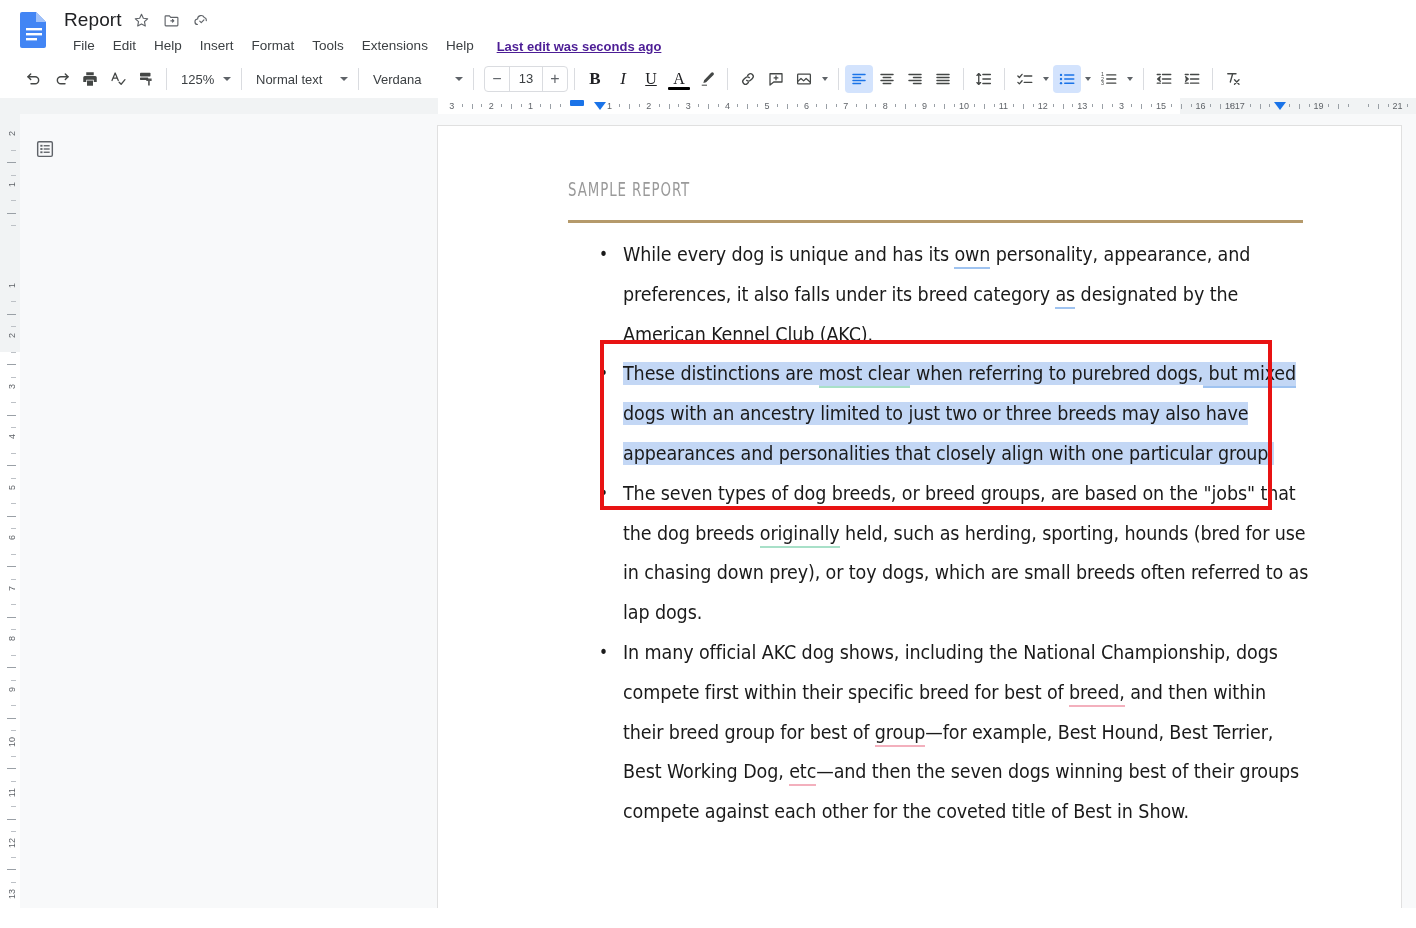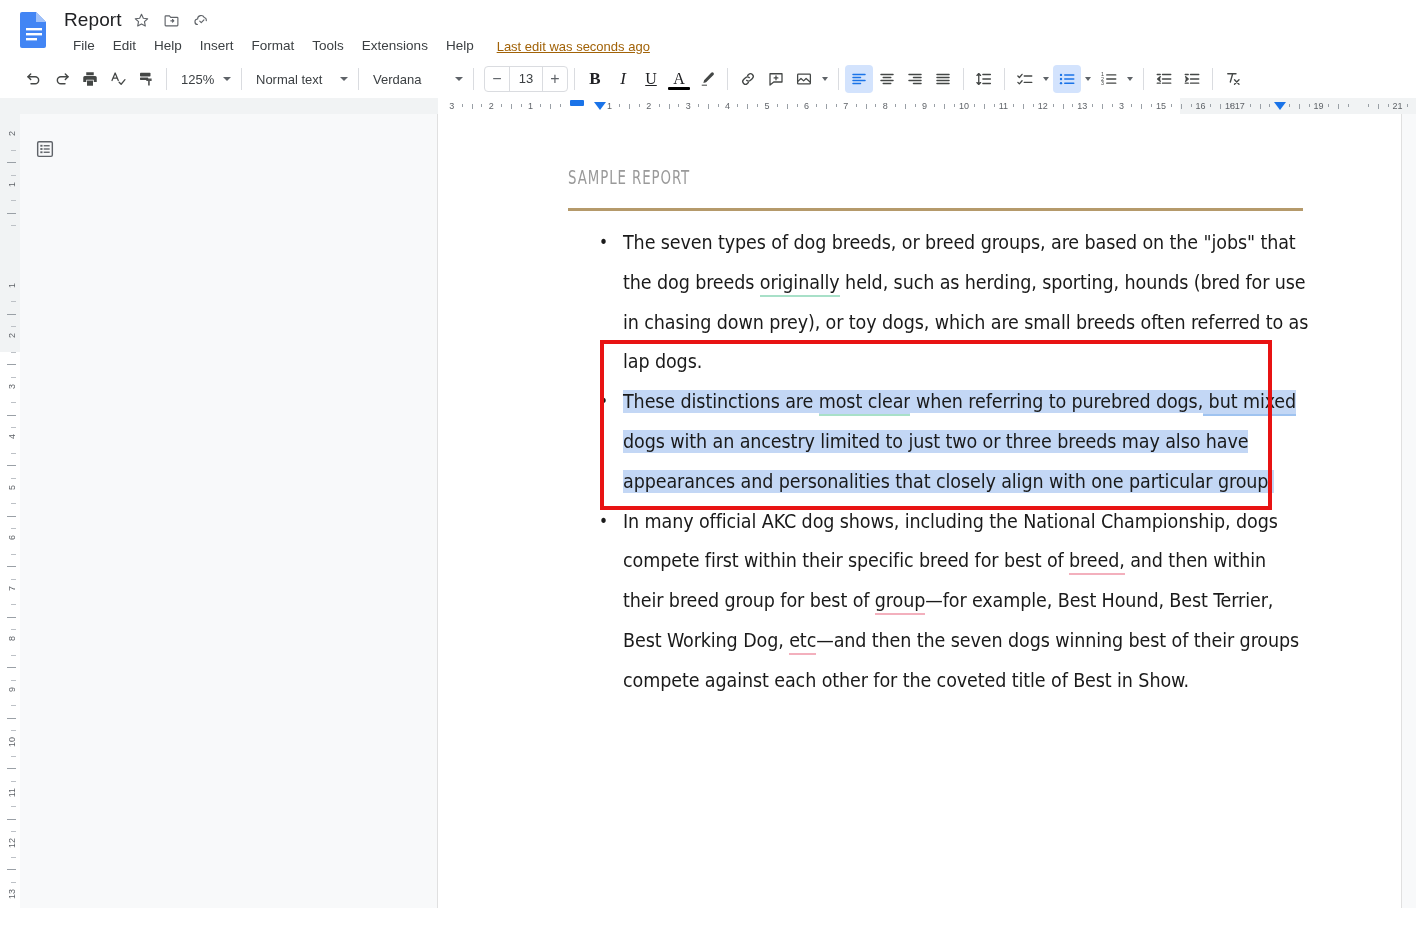--- a/index.html
+++ b/index.html
@@ -38,22 +38,22 @@
   .menubar {
     position: absolute; left: 64px; top: 35px; height: 22px;
     display: flex; align-items: center; gap: 0px;
   }
   .menu-item {
     font-size: 13.5px; color: #3c4043; padding: 2px 9px;
     border-radius: 4px; cursor: pointer; white-space: nowrap;
     line-height: 18px;
   }
   .last-edit {
-    font-size: 13px; color: #a16207; margin-left: 14px;
-    text-decoration: underline; cursor: pointer; white-space: nowrap;
+    font-size: 13px; color: #4c1d95; margin-left: 14px;
+    text-decoration: underline; cursor: pointer; white-space: nowrap; font-weight: bold;
   }
 
   
   .toolbar {
     position: absolute; left: 0; top: 60px; width: 1416px; height: 38px;
     background: #ffffff;
     display: flex; align-items: center; padding-left: 20px;
   }
   .tb-btn {
     width: 28px; height: 28px; display: inline-flex;
@@ -167,21 +167,21 @@
   }
   .outline-btn {
     position: absolute; left: 9px; top: 19px;
     width: 32px; height: 32px; border-radius: 4px;
     display: flex; align-items: center; justify-content: center;
     cursor: pointer;
   }
 
   
   .page {
-    position: absolute; left: 418px; top: 0;
+    position: absolute; left: 418px; top: 12px;
     width: 963px; height: 794px;
     background: #ffffff;
     box-shadow: 0 0 0 1px #e0e0e0;
   }
   .page-body {
     position: absolute; left: 130px; top: 52px; right: 92px;
   }
   .doc-heading {
     font-family: "DejaVu Sans Condensed", "Liberation Sans Narrow", "Liberation Sans", sans-serif;
     font-size: 19px; color: #9a9a9a; letter-spacing: 1.2px;
@@ -660,22 +660,23 @@
     </svg>
   </div>
 
   <div class="page">
     <div class="page-body">
 
       <div class="doc-heading">SAMPLE REPORT</div>
       <div class="heading-rule"></div>
 
       <ul class="doc-list" id="doc-list">
+          <li id="p1"><span>While every dog is unique and has its </span><span class="u-blue">own</span><span> personality, appearance, and preferences, it also falls under its breed category </span><span class="u-blue">as</span><span> designated by the American Kennel Club (AKC).</span></li>
+          <li id="p2"><span class="sel">These distinctions are </span><span class="sel u-green">most clear</span><span class="sel"> when referring to purebred dogs,</span><span class="sel u-blue"> but mixed</span><span class="sel"> dogs with an ancestry limited to just two or three breeds may also have appearances and personalities that closely align with one particular group.</span></li>
           <li id="p3"><span>The seven types of dog breeds, or breed groups, are based on the "jobs" that the dog breeds </span><span class="u-green">originally</span><span> held, such as herding, sporting, hounds (bred for use in chasing down prey), or toy dogs, which are small breeds often referred to as lap dogs.</span></li>
-          <li id="p2"><span class="sel">These distinctions are </span><span class="sel u-green">most clear</span><span class="sel"> when referring to purebred dogs,</span><span class="sel u-blue"> but mixed</span><span class="sel"> dogs with an ancestry limited to just two or three breeds may also have appearances and personalities that closely align with one particular group.</span></li>
           <li id="p4"><span>In many official AKC dog shows, including the National Championship, dogs compete first within their specific breed for best of </span><span class="u-red">breed,</span><span> and then within their breed group for best of </span><span class="u-red">group</span><span>—for example, Best Hound, Best Terrier, Best Working Dog, </span><span class="u-red">etc</span><span>—and then the seven dogs winning best of their groups compete against each other for the coveted title of Best in Show.</span></li>
         </ul>
     </div>
   </div>
 </div>
 
 <div class="redbox" id="redbox" style="left:600px;top:340px;width:672px;height:170px;"></div>
 
 <div class="bottom-strip"></div>
 

